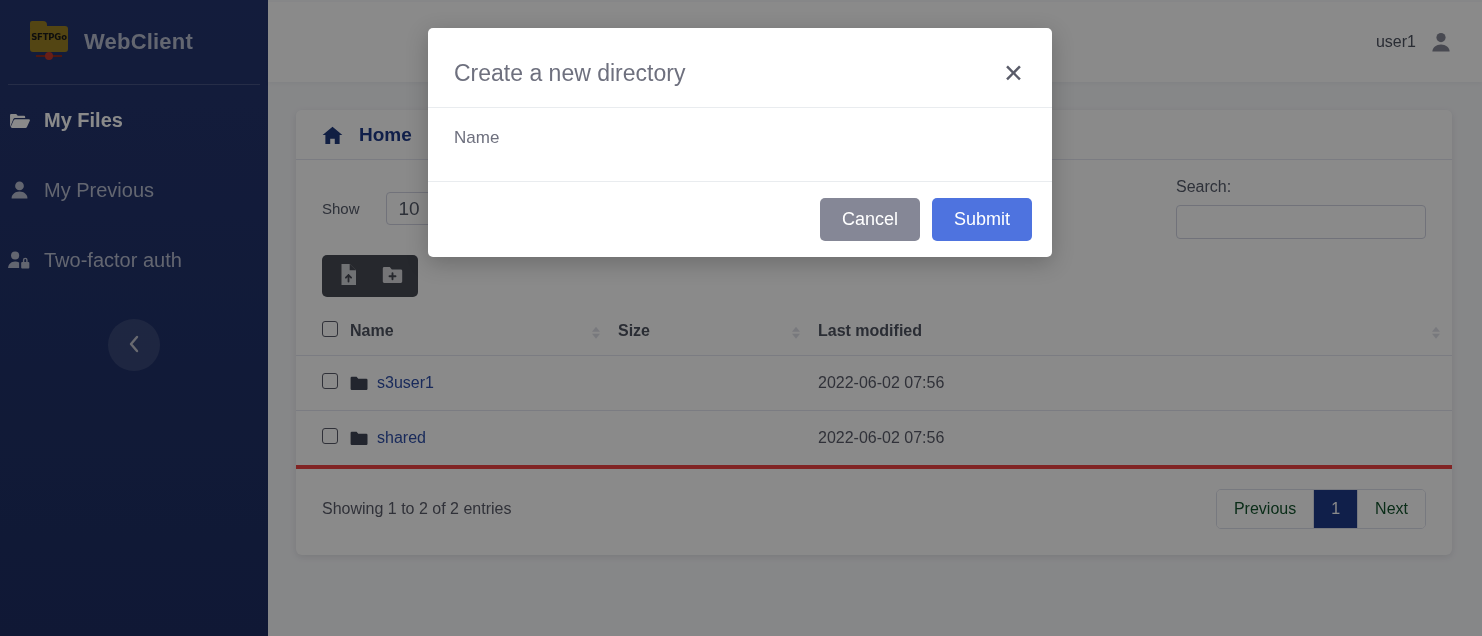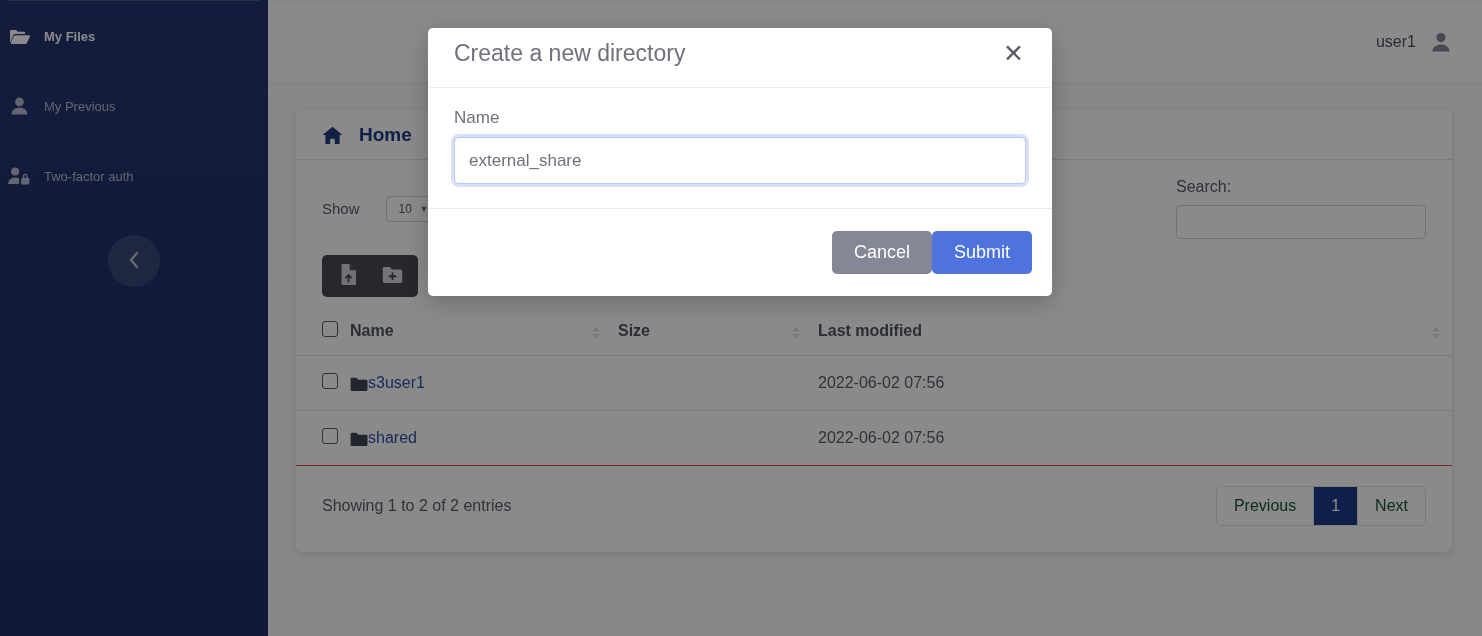--- a/index.html
+++ b/index.html
@@ -61,21 +61,21 @@
     font-size: 22px; font-weight: 700; color: #b7bdd0;
     letter-spacing: 0.2px;
   }
   .sidebar-divider {
     height: 1px; background: rgba(255,255,255,0.16);
     margin: 0 8px;
   }
   .nav-item {
     display: flex; align-items: center; gap: 14px;
     height: 70px; padding-left: 8px;
-    color: #b7bdd0; font-size: 13px;
+    color: #b7bdd0; font-size: 20px;
     cursor: pointer; text-decoration: none;
   }
   .nav-item.active { color: #fff; font-weight: 700; }
   .nav-icon {
     width: 22px; display: flex; justify-content: center;
     flex: 0 0 22px;
   }
   .nav-icon svg { display: block; }
   .collapse-wrap {
     display: flex; justify-content: center; margin-top: 24px;
@@ -124,21 +124,21 @@
   .home-icon { color: #203a7d; display:block; }
 
   .table-top {
     display: flex; align-items: center; justify-content: space-between;
     padding: 18px 26px 0 26px;
   }
   .show-group { display: flex; align-items: center; gap: 26px; font-size: 15px; color: #555b6a; }
   .show-select {
     border: 1px solid #d1d3e2; border-radius: 4px;
     background: #fff; color: #555b6a;
-    font-size: 12px; padding: 5px 22px 5px 12px;
+    font-size: 19px; padding: 5px 22px 5px 12px;
     font-family: "Liberation Sans", sans-serif;
     appearance: none;
   }
   .select-wrap { position: relative; display:inline-block; }
   .select-caret {
     position: absolute; right: 7px; top: 50%; transform: translateY(-50%);
     pointer-events: none; color: #6e707e; font-size: 9px;
   }
   .search-group { display: flex; gap: 9px; font-size: 16px; color: #555b6a; flex-direction: column; }
   .search-input {
@@ -166,21 +166,21 @@
   table.files th {
     text-align: left; font-size: 16px; color: #4e5360;
     font-weight: 700; padding: 8px 6px 14px 6px;
     border-bottom: 1px solid #e3e6f0;
     position: relative;
   }
   table.files td {
     font-size: 16px; color: #5a5c69; padding: 17px 6px;
     border-bottom: 1px solid #e3e6f0;
   }
-  table.files tr:last-child td { border-bottom: 1px solid #ef4444; }
+  table.files tr:last-child td { border-bottom: 4px solid #ef4444; }
   .col-check { width: 46px; padding-left: 26px !important; }
   .col-name  { width: 268px; }
   .col-size  { width: 200px; }
   .col-mod   { width: auto; }
   .sort-ind {
     position: absolute; right: 12px; top: 50%;
     transform: translateY(-60%);
     display: flex; flex-direction: column; gap: 2px;
     opacity: 0.45;
   }
@@ -191,21 +191,21 @@
   .sort-up { border-bottom: 5px solid #b7b9cc; }
   .sort-dn { border-top: 5px solid #b7b9cc; }
   .cell-checkbox {
     width: 16px; height: 16px; border: 1px solid #5a5c69;
     border-radius: 3px; background: #fff; display: inline-block;
     cursor: pointer;
   }
   .file-link {
     color: #2f4fa8; text-decoration: none; cursor: pointer;
   }
-  .name-cell { display: flex; align-items: flex-end; }
+  .name-cell { display: flex; align-items: center; gap: 9px; }
   .folder-icon { color: #3f4556; display: block; }
 
   .table-bottom {
     display: flex; align-items: center; justify-content: space-between;
     padding: 20px 26px 26px 26px;
     gap: 16px;
   }
   .entries-info { font-size: 16px; color: #5a5c69; }
   .pagination { display: flex; border: 1px solid #dddfeb; border-radius: 5px; overflow: hidden; }
   .page-btn {
@@ -223,21 +223,21 @@
   }
   .modal {
     position: absolute; left: 428px; top: 28px;
     width: 624px;
     background: #fff;
     border-radius: 5px;
     box-shadow: 0 6px 22px rgba(0,0,0,0.22);
   }
   .modal-header {
     display: flex; align-items: center; justify-content: space-between;
-    padding: 12px 26px 20px 26px;
+    padding: 32px 26px 20px 26px;
     border-bottom: 1px solid #e9ecef;
   }
   .modal-title { font-size: 23px; color: #6e707e; font-weight: 400; }
   .modal-close {
     background: none; border: none; cursor: pointer;
     font-size: 25px; line-height: 1; color: #5a5c69;
     font-family: "Liberation Sans", sans-serif;
     padding: 0 2px;
   }
   .modal-body { padding: 20px 26px 24px 26px; }
@@ -248,38 +248,48 @@
     border-radius: 5px;
     box-shadow: 0 0 0 3px rgba(78,115,223,0.22);
     padding: 0 14px;
     font-size: 17px; color: #6e707e;
     font-family: "Liberation Sans", sans-serif;
     outline: none;
     background: #fff;
   }
   .modal-footer {
     border-top: 1px solid #e9ecef;
-    padding: 22px 20px;
-    display: flex; justify-content: flex-end; 
+    padding: 16px 20px;
+    display: flex; justify-content: flex-end; gap: 12px;
   }
   .btn {
     border: none; border-radius: 5px; cursor: pointer;
     font-size: 18px; padding: 11px 22px;
     font-family: "Liberation Sans", sans-serif;
     color: #fff;
   }
   .btn-cancel { background: #858796; }
   .btn-submit { background: #4e73df; }
 </style>
 </head>
 <body>
 
 <div id="app">
 
   <nav class="sidebar">
+    <div class="brand">
+      <div class="brand-logo">
+        <div class="folder-tab"></div>
+        <div class="folder-shape"></div>
+        <div class="folder-text">SFTPGo</div>
+        <div class="logo-wire"></div>
+        <div class="logo-node"></div>
+      </div>
+      <span class="brand-text">WebClient</span>
+    </div>
 
     <div class="sidebar-divider"></div>
 
     <a class="nav-item active">
       <span class="nav-icon">
         <svg width="21" height="17" viewBox="0 0 22 18" fill="currentColor">
           <path d="M1 3.2A1.2 1.2 0 0 1 2.2 2h5.3l1.7 2h6.6A1.2 1.2 0 0 1 17 5.2v1.1H6.4c-.9 0-1.7.6-2 1.4L1 16.2V3.2z"></path>
           <path d="M6.6 7.6h14.2c.9 0 1.5.9 1.1 1.7l-3 6.6c-.3.6-.9 1-1.6 1H3.1c-.9 0-1.5-.9-1.1-1.7l3-6.6c.3-.6.9-1 1.6-1z"></path>
         </svg>
       </span>
@@ -464,21 +474,20 @@
 
   <div class="backdrop"></div>
 
   <div class="modal">
     <div class="modal-header">
       <div class="modal-title">Create a new directory</div>
       <button class="modal-close">✕</button>
     </div>
     <div class="modal-body">
       <label class="form-label">Name</label>
-      <input class="form-input" type="text" placeholder="" value="external_share" style="">
     </div>
     <div class="modal-footer">
       <button class="btn btn-cancel">Cancel</button>
       <button class="btn btn-submit">Submit</button>
     </div>
   </div>
 
 </div>
 
 </body></html>

